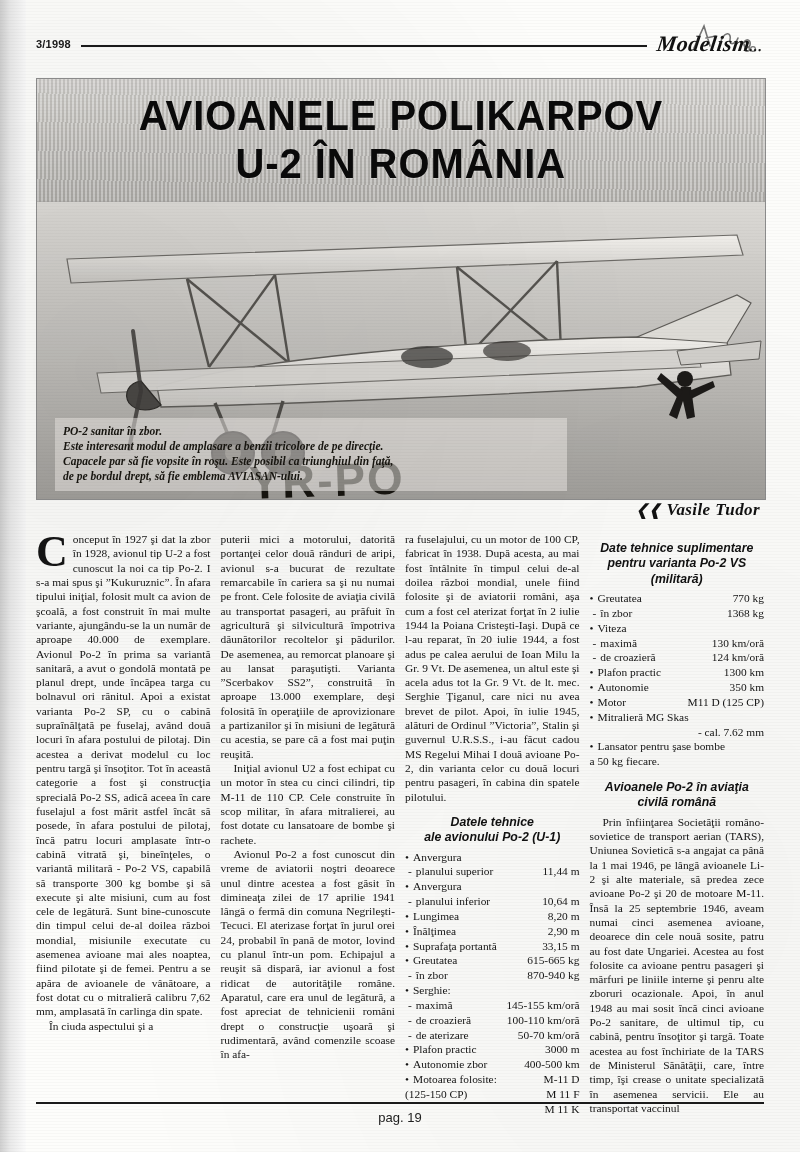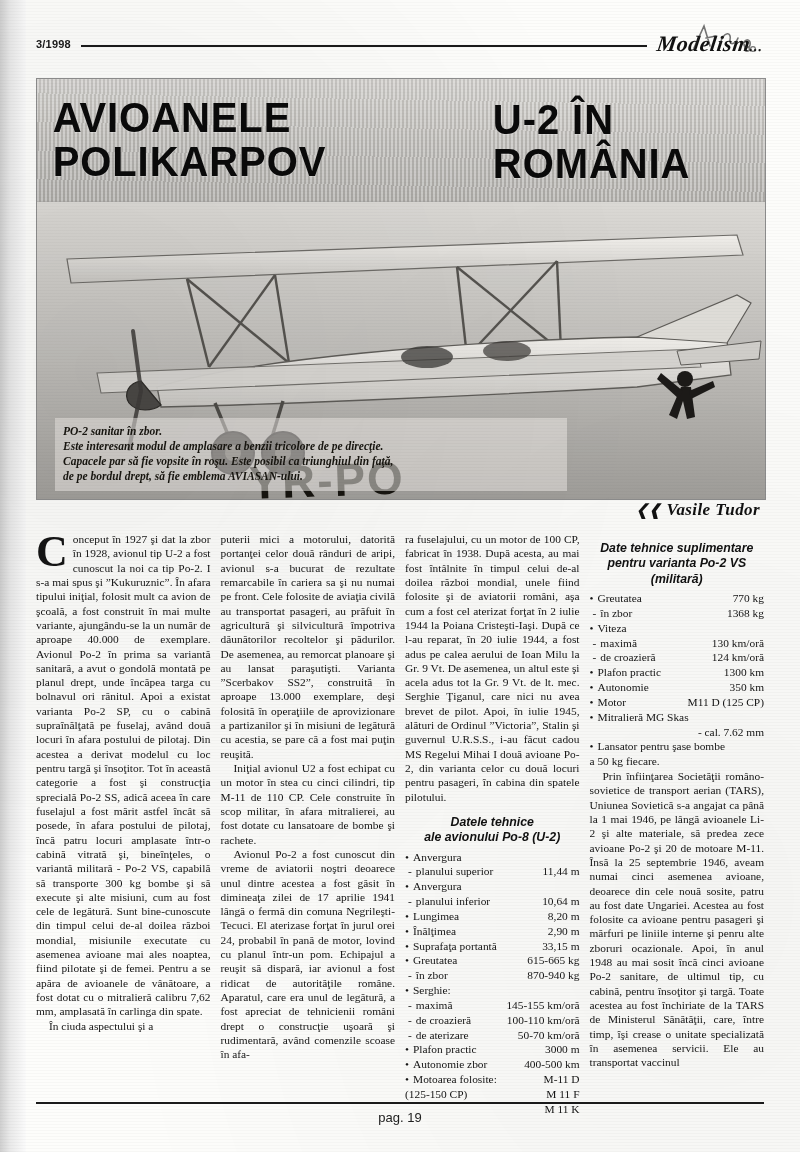--- a/index.html
+++ b/index.html
@@ -70,21 +70,21 @@
       repeating-linear-gradient(-43deg,rgba(0,0,0,.04) 0 1px,rgba(255,255,255,.035) 1px 2px);
     opacity:.9;
   }
   
   .title-band{
     position:absolute;left:0;top:0;width:100%;height:122px;
     background:
       repeating-linear-gradient(92deg,rgba(255,255,255,.30) 0 2px,rgba(0,0,0,.05) 2px 4px),
       linear-gradient(180deg,#d3d1cd 0%,#c2c0bc 50%,#b4b2ae 100%);
     border-bottom:1px solid rgba(0,0,0,.18);
-    display:flex;flex-direction:row;align-items:center;justify-content:center;
+    display:flex;flex-direction:column;align-items:center;justify-content:center;
   }
   .title-line{
     font-family:"Liberation Sans",sans-serif;
     font-weight:700;color:#0a0a0a;
     letter-spacing:1px;line-height:1.02;
     transform:scaleX(.93);
     text-shadow:0 1px 0 rgba(255,255,255,.28);
   }
   .t1{font-size:43px;}
   .t2{font-size:43px;margin-top:4px;}
@@ -282,21 +282,21 @@
       <p>puterii mici a motorului, datorită portanţei celor două rânduri de aripi, avionul s-a bucurat de rezultate remarcabile în cariera sa şi nu numai pe front. Cele folosite de aviaţia civilă au transportat pasageri, au prăfuit în agricultură şi silvicultură împotriva dăunătorilor recoltelor şi pădurilor. De asemenea, au remorcat planoare şi au lansat paraşutişti. Varianta ”Scerbakov SS2”, construită în aproape 13.000 exemplare, deşi folosită în operaţiile de aprovizionare a partizanilor şi în misiuni de legătură cu acestia, se pare că a fost mai puţin reuşită.</p>
       <p class="ind">Iniţial avionul U2 a fost echipat cu un motor în stea cu cinci cilindri, tip M-11 de 110 CP. Cele construite în scop militar, în afara mitralierei, au fost dotate cu lansatoare de bombe şi rachete.</p>
       <p class="ind">Avionul Po-2 a fost cunoscut din vreme de aviatorii noştri deoarece unul dintre acestea a fost găsit în dimineaţa zilei de 17 aprilie 1941 lângă o fermă din comuna Negrileşti-Tecuci. El aterizase forţat în jurul orei 24, probabil în pană de motor, lovind cu planul într-un pom. Echipajul a reuşit să dispară, iar avionul a fost ridicat de autorităţile române. Aparatul, care era unul de legătură, a fost apreciat de tehnicienii români drept o construcţie uşoară şi rudimentară, având comenzile scoase în afa-</p>
     </div>
 
     <div class="col">
       <p>ra fuselajului, cu un motor de 100 CP, fabricat în 1938. După acesta, au mai fost întâlnite în timpul celui de-al doilea război mondial, unele fiind folosite şi de aviatorii români, aşa cum a fost cel aterizat forţat în 2 iulie 1944 la Poiana Cristeşti-Iaşi. După ce l-au reparat, în 20 iulie 1944, a fost adus pe calea aerului de Ioan Milu la Gr. 9 Vt. De asemenea, un altul este şi acela adus tot la Gr. 9 Vt. de lt. mec. Serghie Ţiganul, care nici nu avea brevet de pilot. Apoi, în iulie 1945, alături de Ordinul ”Victoria”, Stalin şi guvernul U.R.S.S., i-au făcut cadou MS Regelui Mihai I două avioane Po-2, din varianta celor cu două locuri pentru pasageri, în cabina din spatele pilotului.</p>
 
       <div class="spec-title">
         <div>Datele tehnice</div>
-        <div>ale avionului Po-8 (U-2)</div>
+        <div>ale avionului Po-2 (U-1)</div>
       </div>
       <ul class="spec-list" id="spec-main">
           <li>
             <span class="lab bul">Anvergura</span>
             <span class="val"></span>
           </li>
           <li>
             <span class="lab dsh">planului superior</span>
             <span class="val">11,44 m</span>
           </li>
@@ -417,20 +417,24 @@
           <li>
             <span class="lab bul">Lansator pentru şase bombe</span>
             <span class="val"></span>
           </li>
           <li>
             <span class="lab plainlab">a 50 kg fiecare.</span>
             <span class="val"></span>
           </li>
         </ul>
 
+      <div class="spec-title">
+        <div>Avioanele Po-2 în aviaţia</div>
+        <div>civilă română</div>
+      </div>
       <p class="ind">Prin înfiinţarea Societăţii româno-sovietice de transport aerian (TARS), Uniunea Sovietică s-a angajat ca până la 1 mai 1946, pe lângă avioanele Li-2 şi alte materiale, să predea zece avioane Po-2 şi 20 de motoare M-11. Însă la 25 septembrie 1946, aveam numai cinci asemenea avioane, deoarece din cele nouă sosite, patru au fost date Ungariei. Acestea au fost folosite ca avioane pentru pasageri şi mărfuri pe liniile interne şi penru alte zboruri ocazionale. Apoi, în anul 1948 au mai sosit încă cinci avioane Po-2 sanitare, de ultimul tip, cu cabină, pentru însoţitor şi targă. Toate acestea au fost închiriate de la TARS de Ministerul Sănătăţii, care, între timp, îşi crease o unitate specializată în asemenea servicii. Ele au transportat vaccinul</p>
     </div>
   </div>
 
   <div class="footer-rule"></div>
   <div class="pagenum">pag. 19</div>
 
   <div class="scan-noise"></div>
 </div>
 

